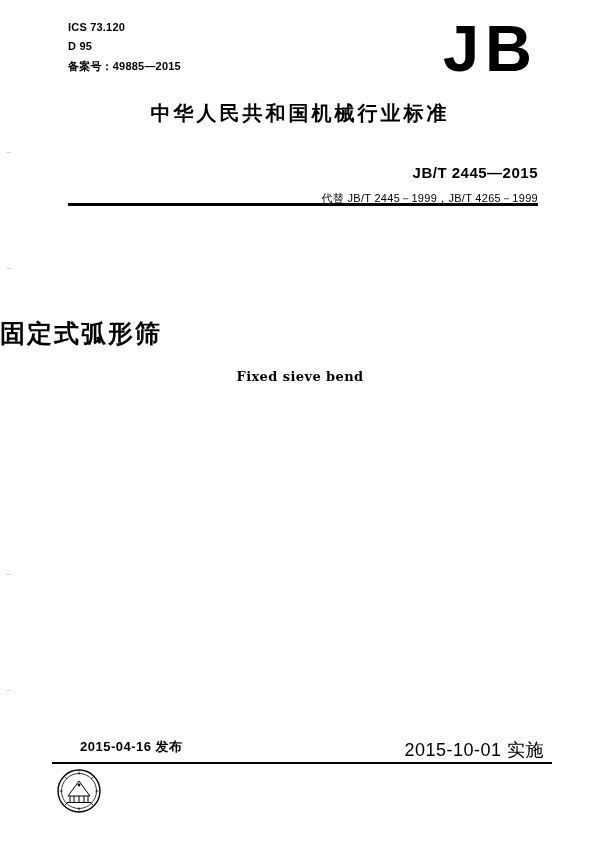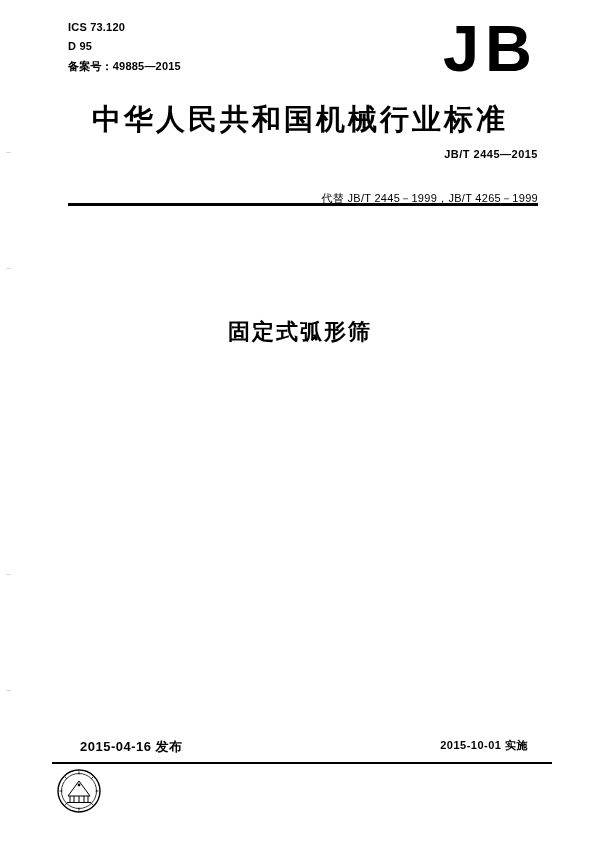--- a/index.html
+++ b/index.html
@@ -49,33 +49,33 @@
     line-height: 1;
   }
 
   
   .nat-title {
     position: absolute;
     left: 0;
     right: 0;
     top: 100px;
     text-align: center;
-    font-size: 29px;
+    font-size: 20px;
     font-weight: bold;
     letter-spacing: 3px;
     font-family: Liberation Mono, monospace;
   }
 
   
   .std-num {
     position: absolute;
     right: 62px;
-    top: 148px;
+    top: 164px;
     text-align: left;
-    font-size: 11px;
+    font-size: 15px;
     font-weight: bold;
     letter-spacing: 0.5px;
   }
   .std-replaces {
     position: absolute;
     right: 62px;
     top: 172px;
     text-align: right;
     font-size: 11px;
     letter-spacing: 0.3px;
@@ -91,22 +91,22 @@
     height: 3px;
     background: #000;
   }
 
   
   .doc-title-cn {
     position: absolute;
     left: 0;
     right: 0;
     top: 317px;
-    text-align: center;
-    font-size: 22px;
+    text-align: left;
+    font-size: 25px;
     font-weight: bold;
     letter-spacing: 2px;
     font-family: Liberation Sans, sans-serif;
   }
   .doc-title-en {
     position: absolute;
     left: 0;
     right: 0;
     top: 369px;
     text-align: center;
@@ -120,24 +120,24 @@
   .date-issue {
     position: absolute;
     left: 80px;
     top: 738px;
     font-size: 13px;
     font-weight: bold;
     letter-spacing: 0.5px;
   }
   .date-effective {
     position: absolute;
-    right: 72px;
+    right: 56px;
     top: 738px;
-    font-size: 11px;
-    font-weight: bold;
+    font-size: 18px;
+    font-weight: normal;
     letter-spacing: 0.5px;
   }
   .rule-footer {
     position: absolute;
     left: 52px;
     right: 48px;
     top: 762px;
     height: 2px;
     background: #000;
   }
@@ -197,20 +197,21 @@
   <div class="jb-logo">JB</div>
 
   <div class="nat-title">中华人民共和国机械行业标准</div>
 
   <div class="std-num">JB/T 2445—2015</div>
   <div class="std-replaces">代替 JB/T 2445－1999，JB/T 4265－1999</div>
 
   <div class="rule-thick"></div>
 
   <div class="doc-title-cn">固定式弧形筛</div>
+  <div class="doc-title-en">Fixed sieve bend</div>
 
   <div class="date-issue">2015-04-16 发布</div>
   <div class="date-effective">2015-10-01 实施</div>
 
   <div class="rule-footer"></div>
 
   <div class="emblem">
     <svg viewBox="0 0 46 46" width="46" height="46" aria-hidden="true">
       <circle cx="23" cy="23" r="21" fill="none" stroke="#000" stroke-width="1.4"></circle>
       <circle cx="23" cy="23" r="17.5" fill="none" stroke="#000" stroke-width="0.8"></circle>

